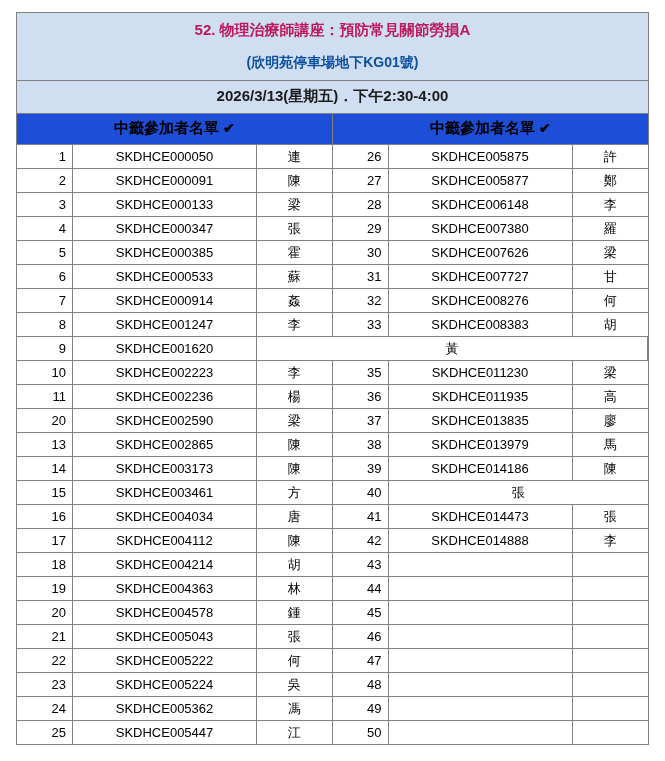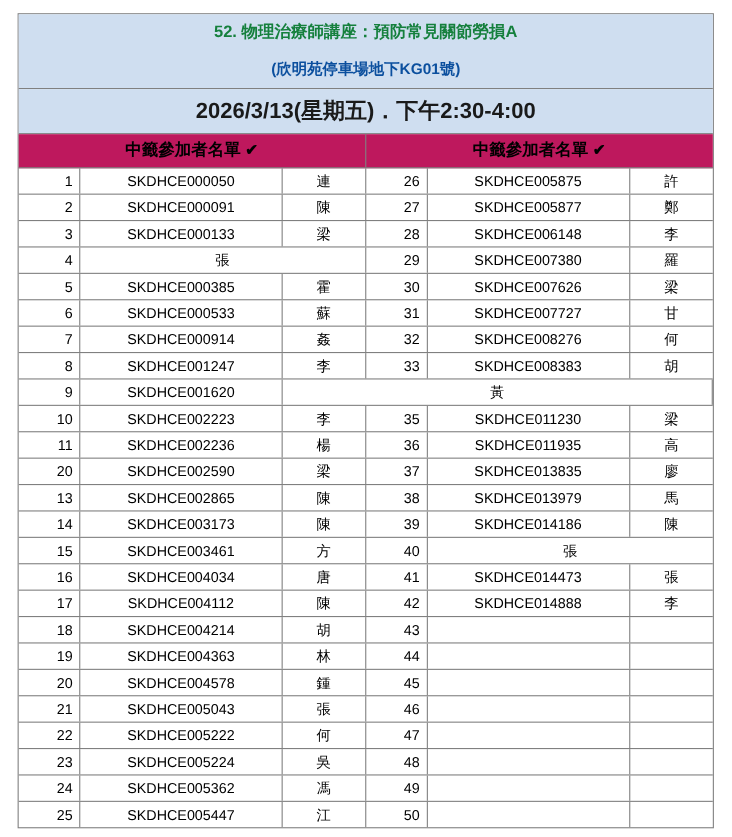--- a/index.html
+++ b/index.html
@@ -21,42 +21,42 @@
   }
   .title-block {
     background: #cfdef0;
     border-bottom: 1px solid #808080;
     text-align: center;
     padding: 7px 4px 8px 4px;
   }
   .title-line1 {
     font-size: 15px;
     font-weight: bold;
-    color: #15803d;
+    color: #be185d;
     line-height: 20px;
   }
   .title-line2 {
     font-size: 14px;
     font-weight: bold;
     color: #0b4f9e;
     line-height: 20px;
     margin-top: 12px;
   }
   .datetime-block {
     background: #cfdef0;
     border-bottom: 1px solid #808080;
     text-align: center;
-    font-size: 20px;
+    font-size: 15px;
     font-weight: bold;
     color: #1a1a1a;
     padding: 6px 4px 7px 4px;
   }
   .header-row {
     display: flex;
-    background: #be185d;
+    background: #1d4ed8;
     border-bottom: 1px solid #808080;
   }
   .header-cell {
     flex: 1 1 50%;
     text-align: center;
     font-size: 15px;
     font-weight: bold;
     padding: 5px 0 6px 0;
     box-sizing: border-box;
   }
@@ -164,20 +164,21 @@
         </div>
         <div class="half">
           <div class="col-num">28</div>
           <div class="col-id">SKDHCE006148</div>
           <div class="col-name">李</div>
         </div>
       </div>
       <div class="body-row data-row row-cells">
         <div class="half left">
           <div class="col-num">4</div>
+          <div class="col-id">SKDHCE000347</div>
           <div class="col-name">張</div>
         </div>
         <div class="half">
           <div class="col-num">29</div>
           <div class="col-id">SKDHCE007380</div>
           <div class="col-name">羅</div>
         </div>
       </div>
       <div class="body-row data-row row-cells">
         <div class="half left">

